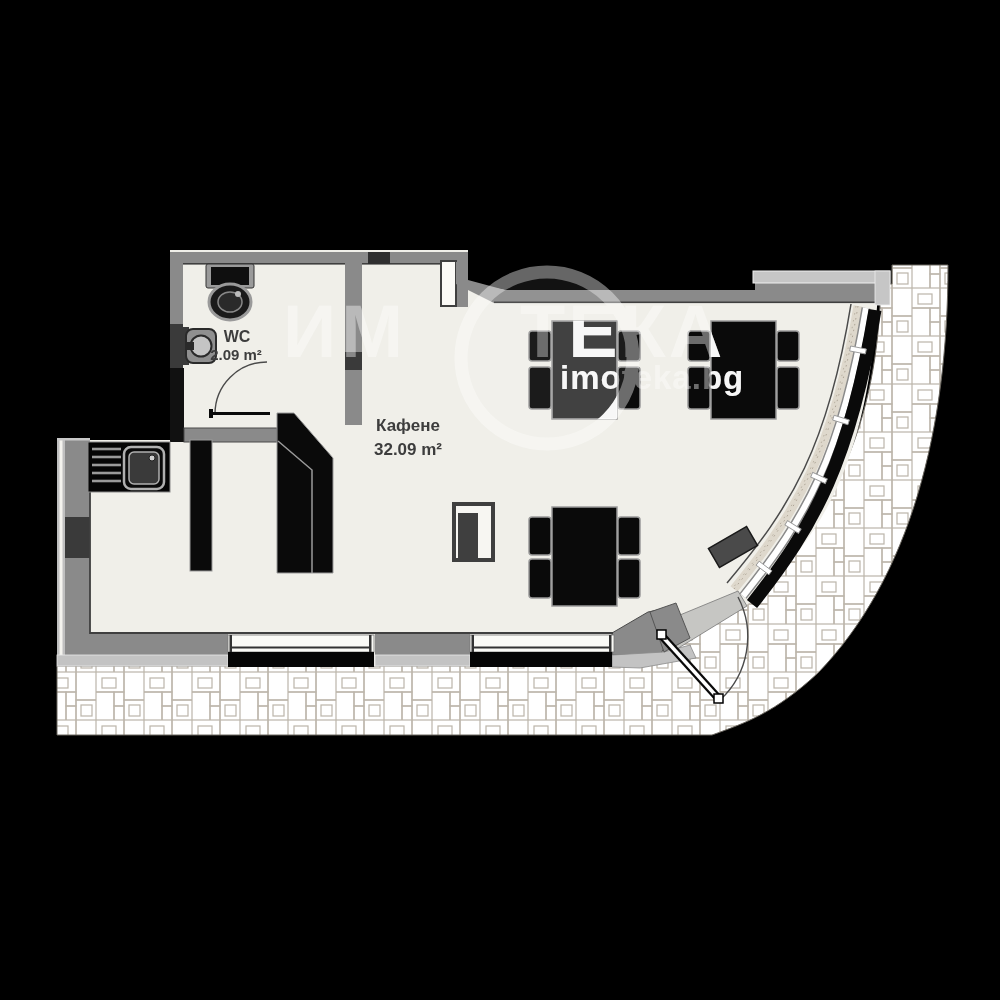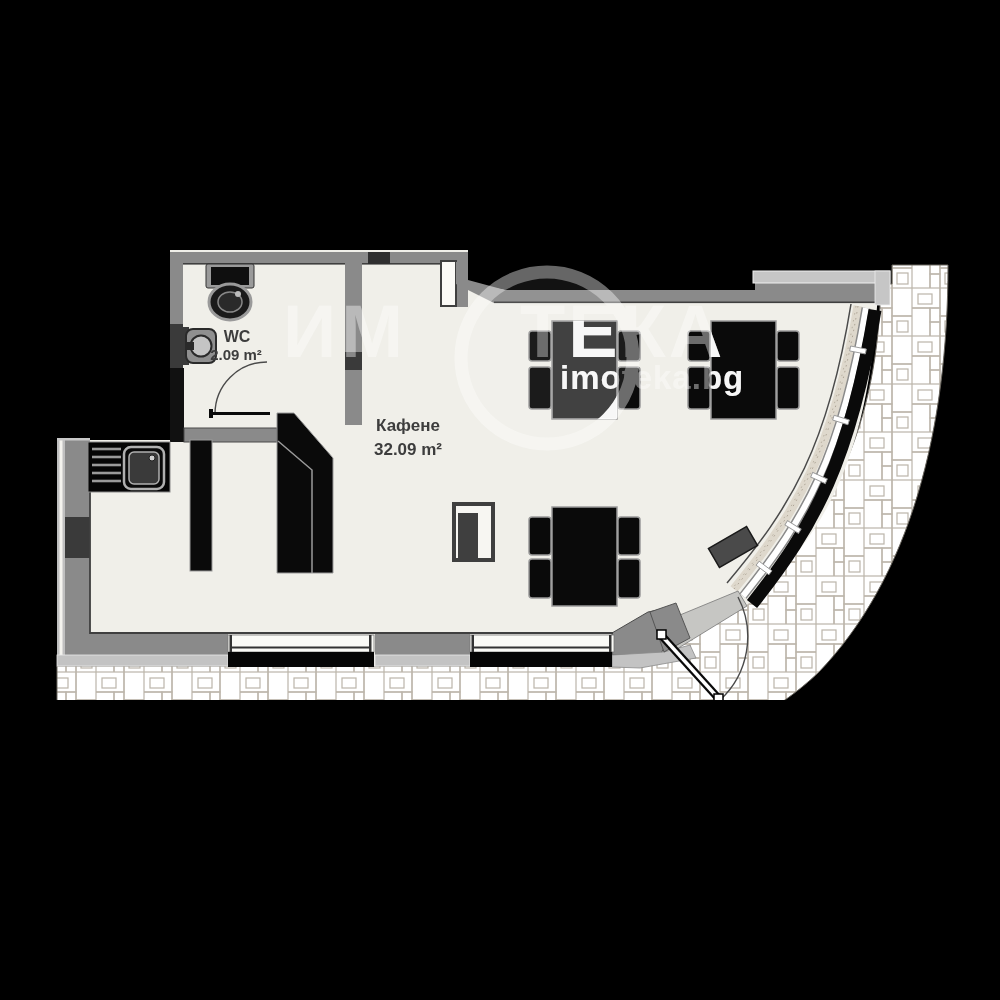--- a/index.html
+++ b/index.html
@@ -1,16 +1,16 @@
 <!DOCTYPE html>
 <html><head>
 <meta charset="utf-8">
 <style>
   html,body{margin:0;padding:0;background:#000;}
-  .stage{position:relative;width:1000px;height:700px;background:#f9a8d4;overflow:hidden;
+  .stage{position:relative;width:1000px;height:1000px;background:#f9a8d4;overflow:hidden;
          font-family:"Liberation Sans", sans-serif;}
   svg{display:block}
   text{font-family:"Liberation Sans", sans-serif;}
   .room-label{font-weight:bold;fill:#3d3d3d;}
   .wm{font-weight:bold;fill:#ffffff;}
 </style>
 </head>
 <body>
 
 <div class="stage">

